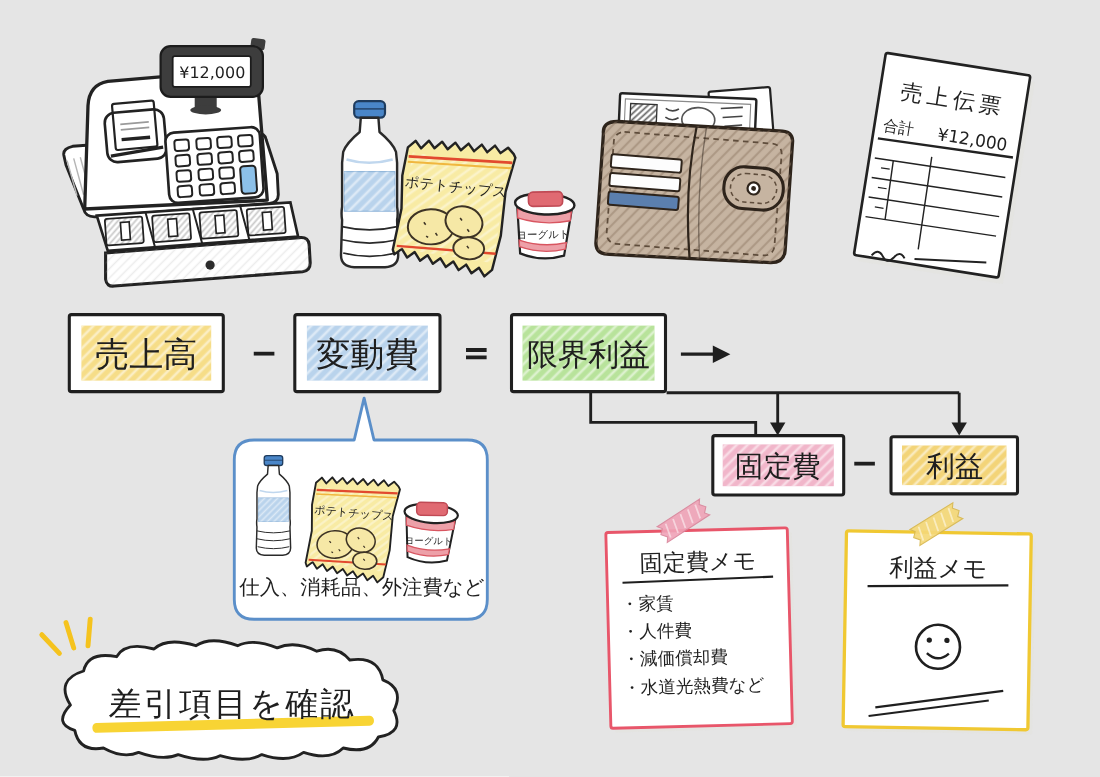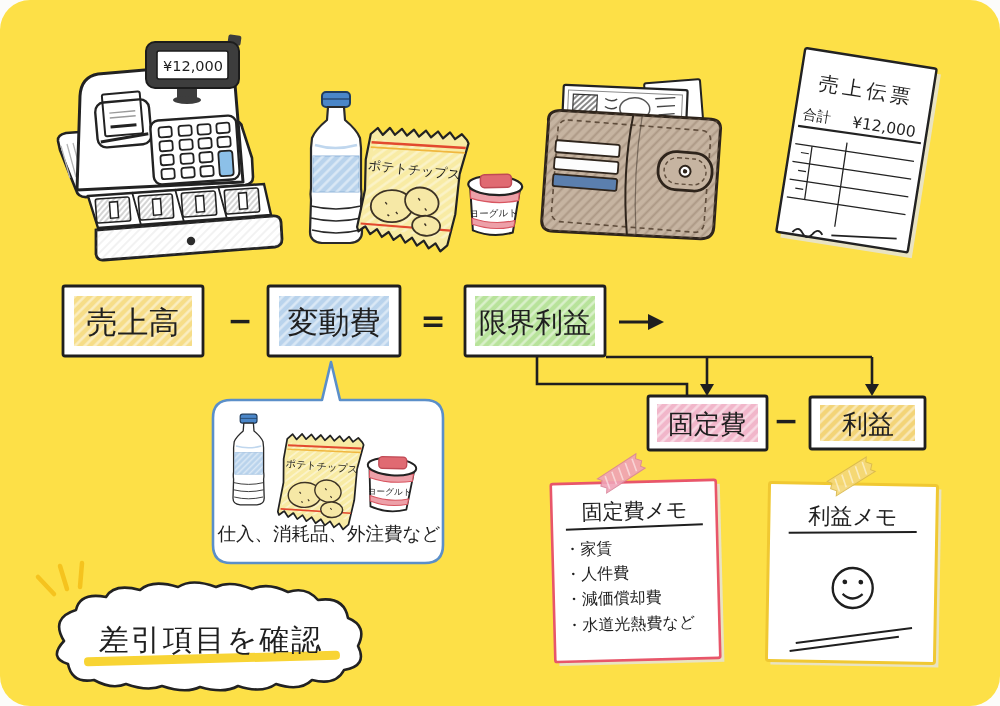--- a/index.html
+++ b/index.html
@@ -1,16 +1,16 @@
 <!DOCTYPE html>
 <html><head>
 <meta charset="utf-8">
 <style>
   html,body{margin:0;padding:0;background:#fcfcfa;}
-  .canvas{position:relative;width:1000px;height:706px;background:#fde047;overflow:hidden;border-radius:30px;}
+  .canvas{position:relative;width:1000px;height:706px;background:#e5e5e5;overflow:hidden;}
   svg text{font-family:"DejaVu Sans","Liberation Sans",sans-serif;fill:#1f1f1f;}
   .tm{text-anchor:middle;}
   .hand{font-weight:500;}
   .bold{font-weight:bold;}
 </style>
 </head>
 <body>
 
 <div class="canvas">
 <svg width="1000" height="706" viewBox="0 0 1000 706">

